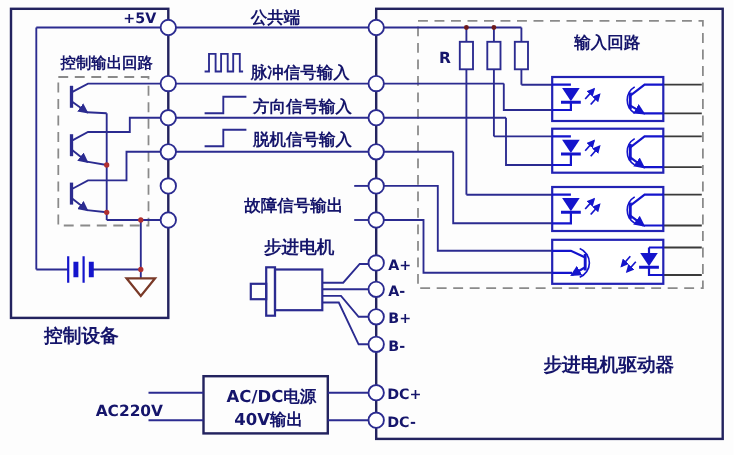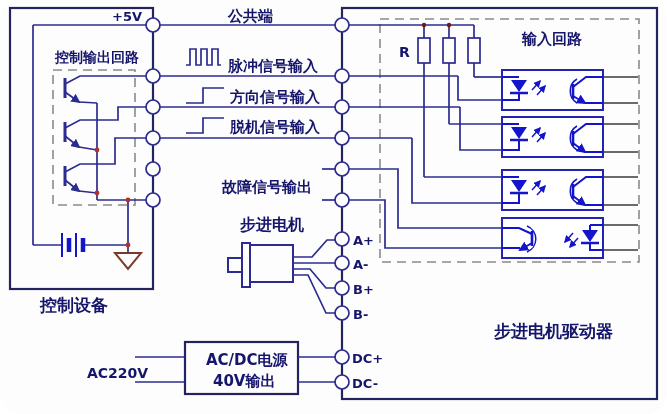--- a/index.html
+++ b/index.html
@@ -1,17 +1,17 @@
 <!DOCTYPE html>
 <html><head>
 <meta charset="utf-8">
 <style>
   html,body{margin:0;padding:0;background:#ffffff;}
   .stage{width:667px;height:414px;position:relative;background:#fdfdfd;overflow:hidden;
-         font-family:"DejaVu Sans",sans-serif;border-radius:20px;}
+         font-family:"DejaVu Sans",sans-serif;}
   svg{display:block;}
   text{font-family:"DejaVu Sans","Liberation Sans",sans-serif;fill:#15156b;font-weight:bold;}
   .t15{font-size:15px;}
   .t14{font-size:14px;}
   .t13{font-size:13px;}
   .t16{font-size:16px;}
   .t17{font-size:17px;}
   .wire{stroke:#2b2b90;stroke-width:1.7;fill:none;}
   .wired{stroke:#3a3a3a;stroke-width:1.6;fill:none;}
   .boxline{stroke:#23235f;stroke-width:2.2;fill:none;}

